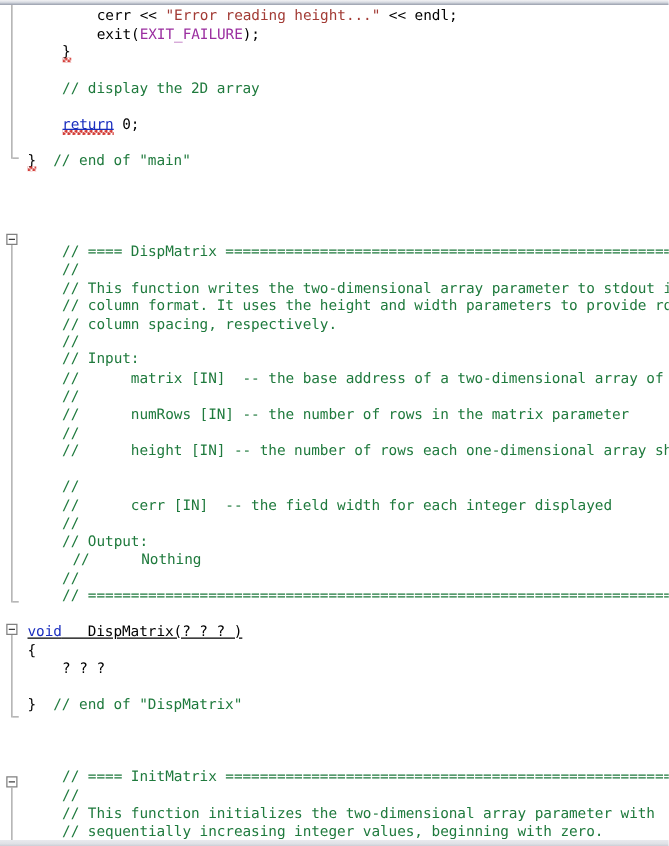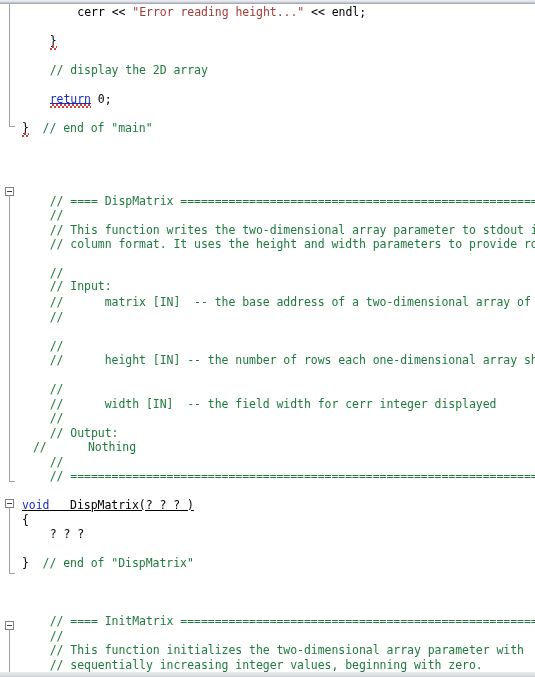--- a/index.html
+++ b/index.html
@@ -148,45 +148,48 @@
 
     <div class="fold-box" style="left:5px; top:495px;"></div>
     <div class="fold-line end-tick" style="left:9px; top:504px; height:66px;"></div>
 
     <div class="fold-box" style="left:5px; top:617px;"></div>
     <div class="fold-line" style="left:9px; top:626px; height:47px;"></div>
   </div>
 
   <div class="code-layer">
       <div class="line" style="top: 1px; left: 77.36px;"><span class="tok-plain">cerr &lt;&lt; </span><span class="tok-string">"Error reading height..."</span><span class="tok-plain"> &lt;&lt; endl;</span></div>
+      <div class="line" style="top: 15.5px; left: 77.36px;"><span class="tok-plain">exit(</span><span class="tok-macro">EXIT_FAILURE</span><span class="tok-plain">);</span></div>
       <div class="line" style="top: 30px; left: 49.68px;"><span class="tok-plain">}</span></div>
       <div class="line" style="top: 44.5px; left: 22px;">&nbsp;</div>
       <div class="line" style="top: 59px; left: 49.68px;"><span class="tok-comment">// display the 2D array</span></div>
       <div class="line" style="top: 88px; left: 49.68px;"><span class="tok-keyword">return</span><span class="tok-plain"> 0;</span></div>
       <div class="line" style="top: 102.5px; left: 22px;">&nbsp;</div>
       <div class="line" style="top: 117px; left: 22px;"><span class="tok-plain">}</span><span class="tok-comment">  // end of "main"</span></div>
       <div class="line" style="top: 131.5px; left: 22px;">&nbsp;</div>
       <div class="line" style="top: 146px; left: 22px;">&nbsp;</div>
       <div class="line" style="top: 160.5px; left: 22px;">&nbsp;</div>
       <div class="line" style="top: 175px; left: 22px;">&nbsp;</div>
       <div class="line" style="top: 189.5px; left: 49.68px;"><span class="tok-comment">// ==== DispMatrix ========================================================</span></div>
       <div class="line" style="top: 204px; left: 49.68px;"><span class="tok-comment">//</span></div>
       <div class="line" style="top: 218.5px; left: 49.68px;"><span class="tok-comment">// This function writes the two-dimensional array parameter to stdout in row /</span></div>
       <div class="line" style="top: 233px; left: 49.68px;"><span class="tok-comment">// column format. It uses the height and width parameters to provide row and</span></div>
+      <div class="line" style="top: 247.5px; left: 49.68px;"><span class="tok-comment">// column spacing, respectively.</span></div>
       <div class="line" style="top: 262px; left: 49.68px;"><span class="tok-comment">//</span></div>
       <div class="line" style="top: 275px; left: 49.68px;"><span class="tok-comment">// Input:</span></div>
       <div class="line" style="top: 291px; left: 49.68px;"><span class="tok-comment">//      matrix [IN]  -- the base address of a two-dimensional array of integers</span></div>
       <div class="line" style="top: 305.5px; left: 49.68px;"><span class="tok-comment">//</span></div>
+      <div class="line" style="top: 320px; left: 49.68px;"><span class="tok-comment">//      numRows [IN] -- the number of rows in the matrix parameter</span></div>
       <div class="line" style="top: 334.5px; left: 49.68px;"><span class="tok-comment">//</span></div>
       <div class="line" style="top: 349px; left: 49.68px;"><span class="tok-comment">//      height [IN] -- the number of rows each one-dimensional array should</span></div>
       <div class="line" style="top: 378px; left: 49.68px;"><span class="tok-comment">//</span></div>
-      <div class="line" style="top: 392.5px; left: 49.68px;"><span class="tok-comment">//      width [IN]  -- the field width for cerr integer displayed</span></div>
+      <div class="line" style="top: 392.5px; left: 49.68px;"><span class="tok-comment">//      cerr [IN]  -- the field width for each integer displayed</span></div>
       <div class="line" style="top: 407px; left: 49.68px;"><span class="tok-comment">//</span></div>
       <div class="line" style="top: 421.5px; left: 49.68px;"><span class="tok-comment">// Output:</span></div>
-      <div class="line" style="top: 436px; left: 33px;"><span class="tok-comment">//      Nothing</span></div>
+      <div class="line" style="top: 436px; left: 58px;"><span class="tok-comment">//      Nothing</span></div>
       <div class="line" style="top: 450.5px; left: 49.68px;"><span class="tok-comment">//</span></div>
       <div class="line" style="top: 465px; left: 49.68px;"><span class="tok-comment">// =======================================================================</span></div>
       <div class="line" style="top: 479.5px; left: 22px;">&nbsp;</div>
       <div class="line" style="top: 494px; left: 22px; text-decoration: underline;"><span class="tok-keyword">void</span><span class="tok-plain">   DispMatrix(? ? ? )</span></div>
       <div class="line" style="top: 508.5px; left: 22px;"><span class="tok-plain">{</span></div>
       <div class="line" style="top: 523px; left: 49.68px;"><span class="tok-plain">? ? ?</span></div>
       <div class="line" style="top: 537.5px; left: 22px;">&nbsp;</div>
       <div class="line" style="top: 552px; left: 22px;"><span class="tok-plain">}</span><span class="tok-comment">  // end of "DispMatrix"</span></div>
       <div class="line" style="top: 566.5px; left: 22px;">&nbsp;</div>
       <div class="line" style="top: 581px; left: 22px;">&nbsp;</div>

